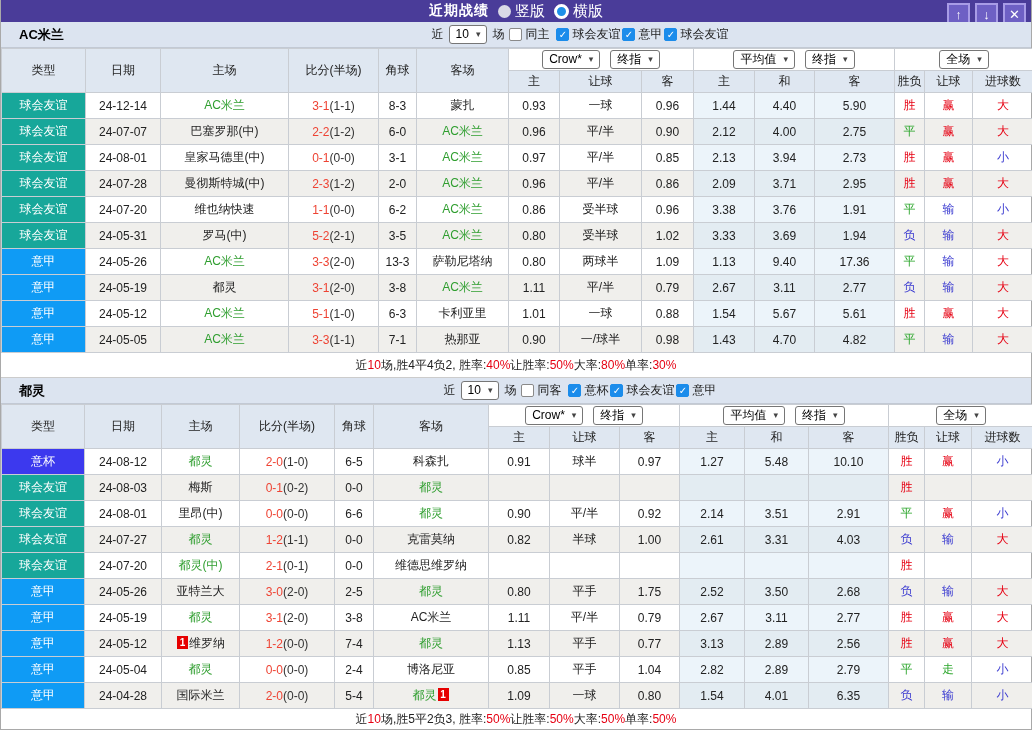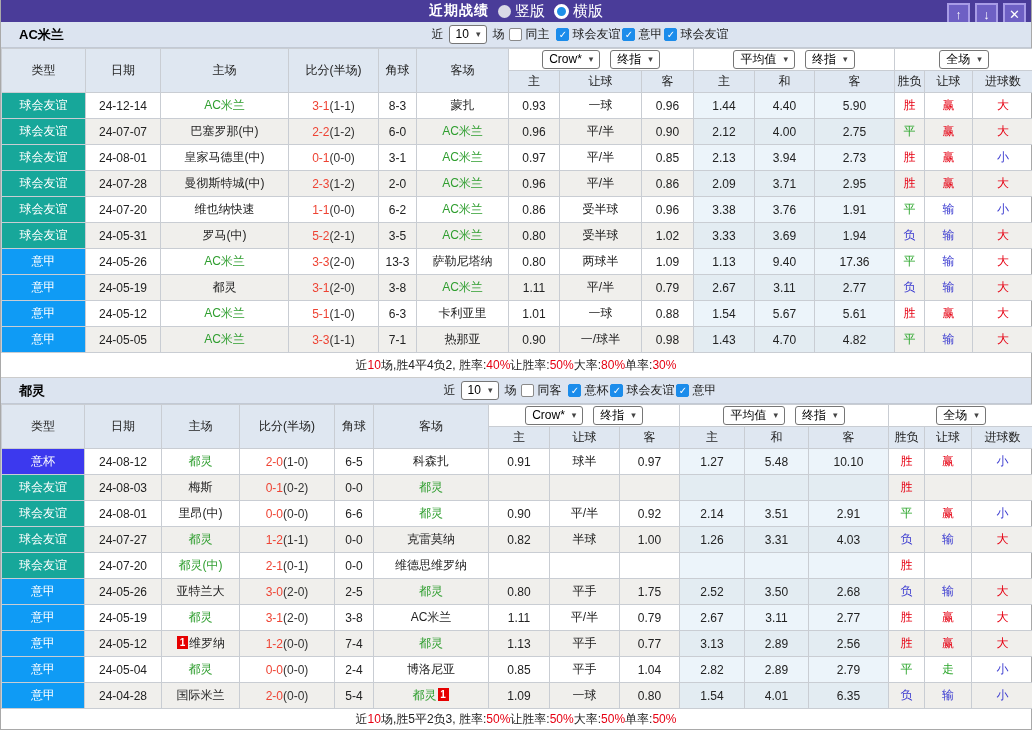--- a/index.html
+++ b/index.html
@@ -543,21 +543,21 @@
             <tr>
               <td class="type-cell" style="background: rgb(23, 167, 154);">球会友谊</td>
               <td>24-07-27</td>
               <td><span class="hl">都灵</span></td>
               <td><span class="score">1-2</span><span class="half">(1-1)</span></td>
               <td>0-0</td>
               <td><span>克雷莫纳</span></td>
               <td>0.82</td>
               <td>半球</td>
               <td>1.00</td>
-              <td class="avg">1.26</td>
+              <td class="avg">2.61</td>
               <td class="avg">3.31</td>
               <td class="avg">4.03</td>
               <td style="color: rgb(58, 58, 208);">负</td>
               <td style="color: rgb(58, 58, 208);">输</td>
               <td style="color: rgb(230, 0, 18);">大</td>
             </tr>
             <tr>
               <td class="type-cell" style="background: rgb(23, 167, 154);">球会友谊</td>
               <td>24-07-20</td>
               <td><span class="hl">都灵(中)</span></td>

